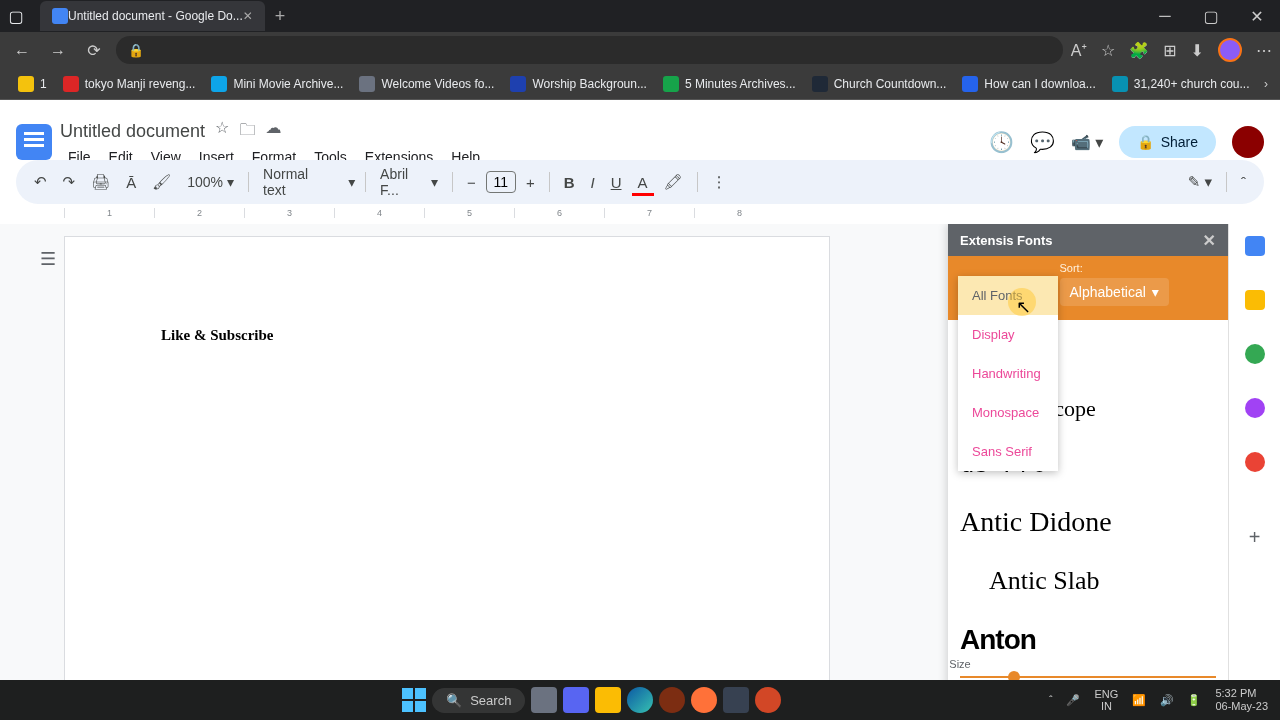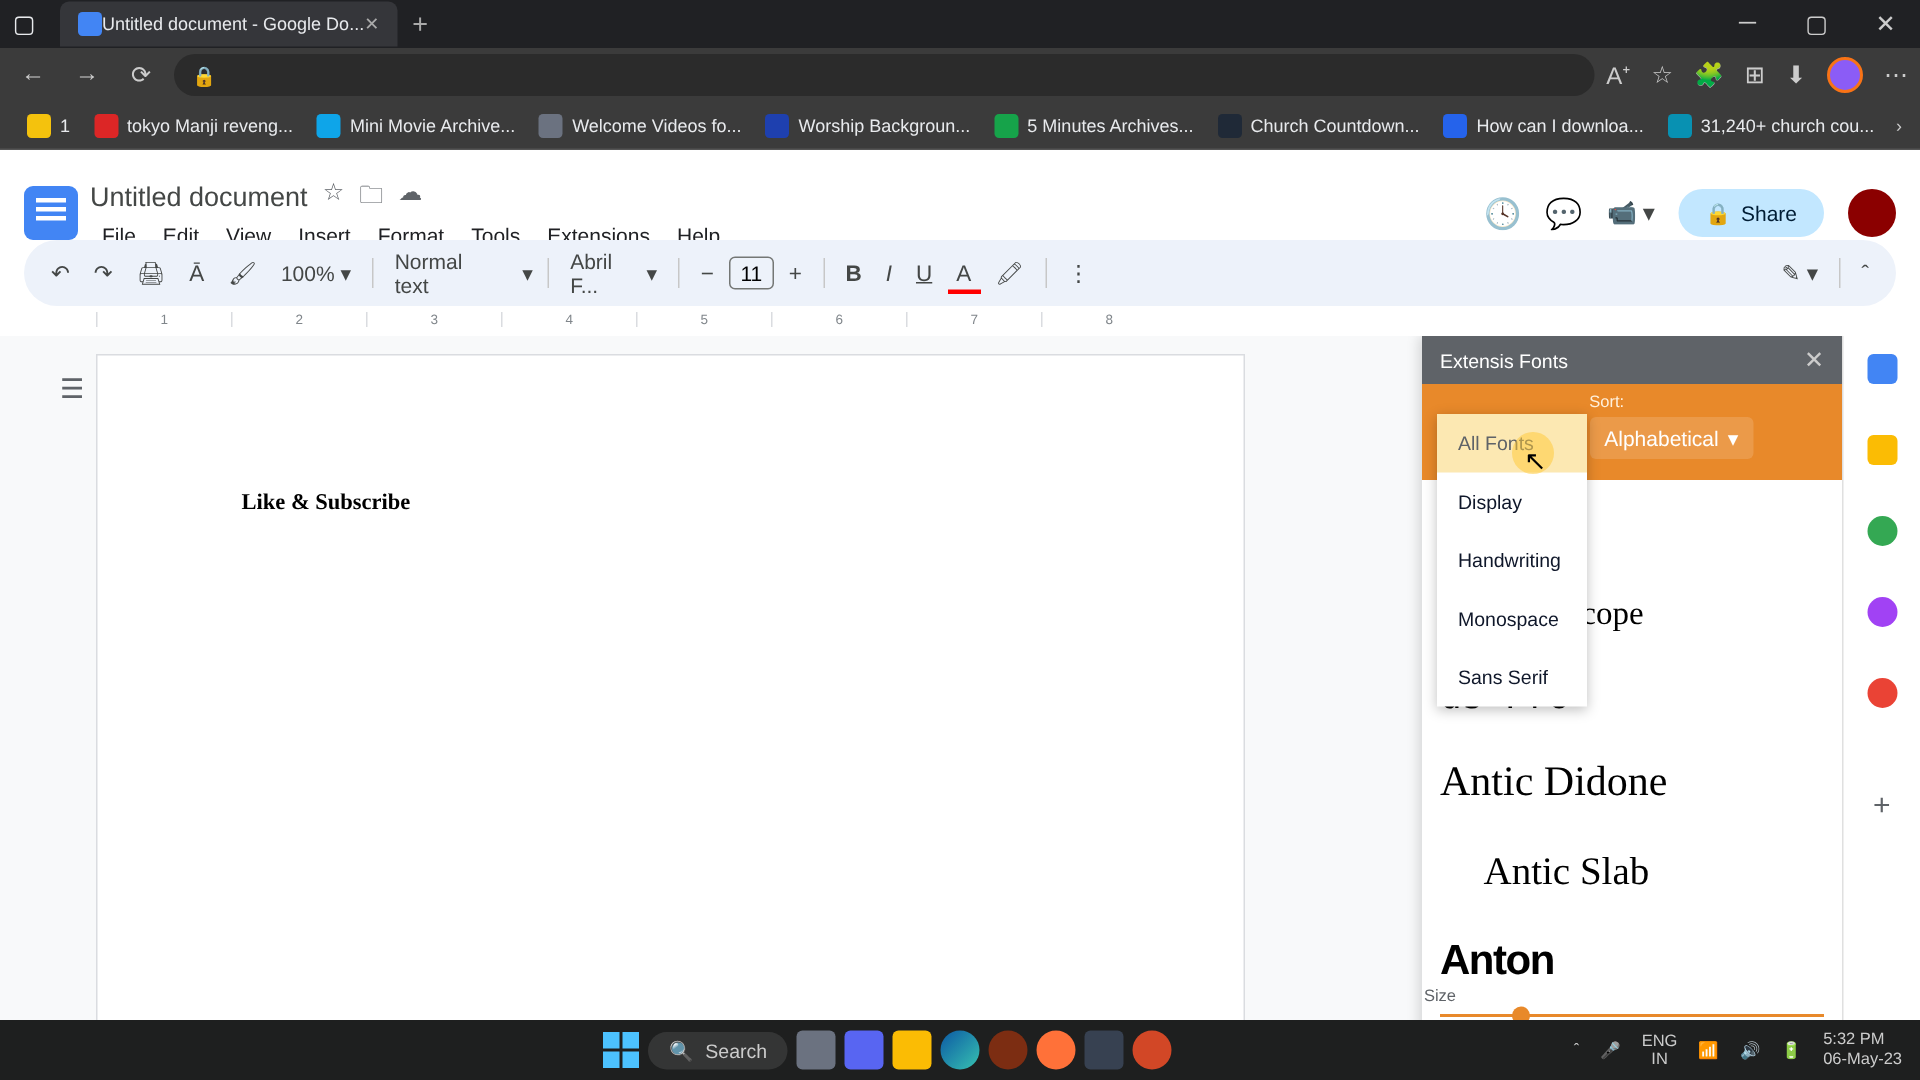--- a/index.html
+++ b/index.html
@@ -63,29 +63,29 @@
 
 
 .canvas-area { flex: 1; background: #f8f9fa; display: flex; position: relative; overflow: hidden;}
 .outline-btn { position: absolute; left: 40px; top: 24px; color: #5f6368; font-size: 18px;}
 .page { width: 766px; background: white; margin-left: 64px; margin-top: 12px; border: 1px solid #dadce0; padding: 90px 96px; height: 900px;}
 .page .line1 { color: #999; font-size: 15px; letter-spacing: 1px; font-family: serif; margin-bottom: 24px;}
 .page .line2 { font-family: serif; font-weight: bold; font-size: 15px;}
 
 
 .extensis { position: absolute; right: 52px; top: 0; width: 280px; background: white; height: 508px; box-shadow: -2px 0 8px rgba(0,0,0,0.15); display: flex; flex-direction: column;}
-.ext-header { background: #5f6368; color: white; height: 32px; display: flex; align-items: center; padding: 0 12px; font-size: 13px; font-weight: normal;}
+.ext-header { background: #5f6368; color: white; height: 32px; display: flex; align-items: center; padding: 0 12px; font-size: 13px; font-weight: bold;}
 .ext-header .close { margin-left: auto; color: #ccc; font-size: 16px;}
 .ext-controls { background: #e8892a; padding: 6px 12px 12px; display: flex; gap: 12px;}
 .ext-col { display: flex; flex-direction: column; gap: 4px; }
 .ext-sort-label { font-size: 11px; color: #fff0dc;}
 .ext-select { background: rgba(255,255,255,0.15); border-radius: 4px; padding: 6px 10px; color: white; font-size: 14px; display: flex; align-items: center; gap: 6px;}
 .ext-select.sel { background: rgba(255,237,171,0.5); }
 .ext-dropdown { position: absolute; left: 10px; top: 52px; width: 100px; background: white; box-shadow: 0 2px 8px rgba(0,0,0,0.25); z-index: 10;}
-.ext-dropdown .dd-item { padding: 12px 14px; font-size: 13px; color: #0f172a;}
+.ext-dropdown .dd-item { padding: 12px 14px; font-size: 13px; color: #ec4899;}
 .ext-dropdown .dd-item.active { background: #fce8b2; color: #5f6368;}
 .ext-fonts { flex: 1; overflow: hidden; padding: 8px 12px; position: relative;}
 .ext-font-item { padding: 14px 0;}
 .ext-size-label { font-size: 11px; color: #5f6368; position: absolute; left: 50%; transform: translateX(-50%); top: 410px;}
 .ext-slider { position: absolute; left: 12px; right: 12px; top: 434px;}
 .ext-slider-track { height: 2px; background: #e8892a; position: relative;}
 .ext-slider-thumb { width: 12px; height: 12px; background: #e8892a; border-radius: 50%; position: absolute; left: 48px; top: -5px;}
 
 
 .sidepanel { position: absolute; right: 0; top: 0; width: 52px; background: white; height: 508px; display: flex; flex-direction: column; align-items: center; padding-top: 12px; gap: 34px; border-left: 1px solid #e0e0e0;}

